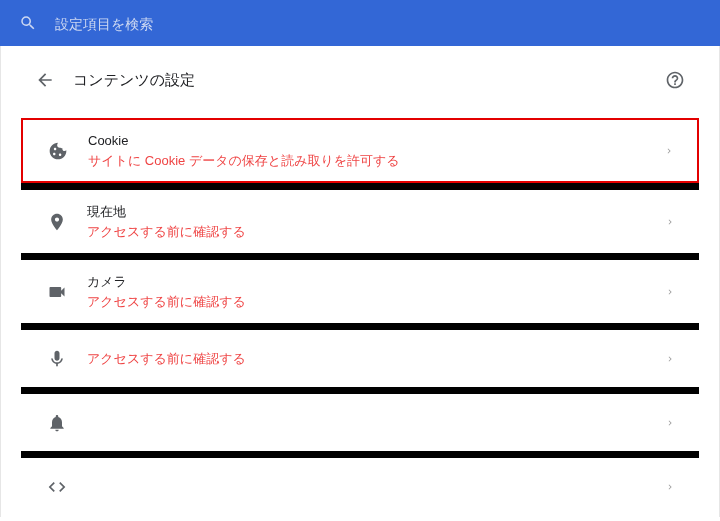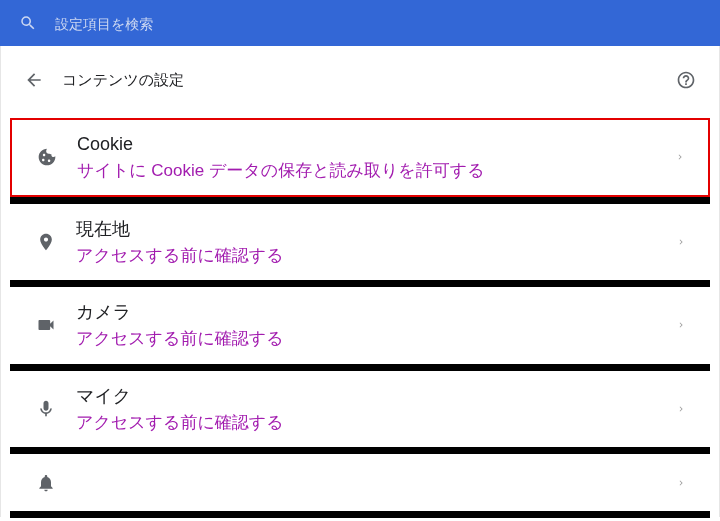--- a/index.html
+++ b/index.html
@@ -21,21 +21,21 @@
   .search-bar input {
     background: transparent;
     border: none;
     outline: none;
     color: #fff;
     font-size: 14px;
     width: 100%;
   }
   .search-bar input::placeholder { color: #cdd8f2; }
   .content-wrap {
-    padding: 0 9px;
+    padding: 0 20px;
     border-left: 1px solid #e6e6e6;
     border-right: 1px solid #e6e6e6;
     height: calc(100% - 50px);
   }
   .header-row {
     display: flex;
     align-items: center;
     padding: 20px 10px 24px 10px;
   }
   .back-btn {
@@ -74,27 +74,27 @@
     color: #5f6368;
     display:flex;
     width: 24px;
     justify-content:center;
   }
   .item-text {
     margin-left: 18px;
     flex: 1;
   }
   .item-title {
-    font-size: 18px;
+    font-size: 13px;
     color: #202124;
     line-height: 1.5;
   }
   .item-sub {
-    font-size: 17px;
-    color: #a21caf;
+    font-size: 13px;
+    color: #ef4444;
     line-height: 1.5;
   }
   .chevron {
     color: #9e9e9e;
     display:flex;
   }
   svg { display:block; }
 </style>
 </head>
 <body>
@@ -176,21 +176,20 @@
       </span>
     </div>
 
     <div class="settings-item">
       <span class="item-icon">
         <svg width="20" height="20" viewBox="0 0 24 24" fill="currentColor">
             <path d="M12 14c1.66 0 3-1.34 3-3V5c0-1.66-1.34-3-3-3S9 3.34 9 5v6c0 1.66 1.34 3 3 3zm5.91-3c-.49 0-.9.36-.98.85C16.52 14.2 14.47 16 12 16s-4.52-1.8-4.93-4.15c-.08-.49-.49-.85-.98-.85-.61 0-1.09.54-1 1.14.49 3 2.89 5.35 5.91 5.78V20c0 .55.45 1 1 1s1-.45 1-1v-2.08c3.02-.43 5.42-2.78 5.91-5.78.1-.6-.39-1.14-1-1.14z"></path>
           </svg>
       </span>
       <div class="item-text">
-        <div class="item-title">マイク</div>
         <div class="item-sub">アクセスする前に確認する</div>
       </div>
       <span class="chevron">
         <svg width="10" height="10" viewBox="0 0 24 24" fill="currentColor">
             <path d="M8.59 16.59L13.17 12 8.59 7.41 10 6l6 6-6 6-1.41-1.41z"></path>
           </svg>
       </span>
     </div>
 
     <div class="settings-item">
@@ -208,21 +207,20 @@
       </span>
     </div>
 
     <div class="settings-item">
       <span class="item-icon">
         <svg width="20" height="20" viewBox="0 0 24 24" fill="currentColor">
             <path d="M9.4 16.6L4.8 12l4.6-4.6L8 6l-6 6 6 6 1.4-1.4zm5.2 0l4.6-4.6-4.6-4.6L16 6l6 6-6 6-1.4-1.4z"></path>
           </svg>
       </span>
       <div class="item-text">
-        <div class="item-sub">許可</div>
       </div>
       <span class="chevron">
         <svg width="10" height="10" viewBox="0 0 24 24" fill="currentColor">
             <path d="M8.59 16.59L13.17 12 8.59 7.41 10 6l6 6-6 6-1.41-1.41z"></path>
           </svg>
       </span>
     </div>
 
   </div>
 </div>

